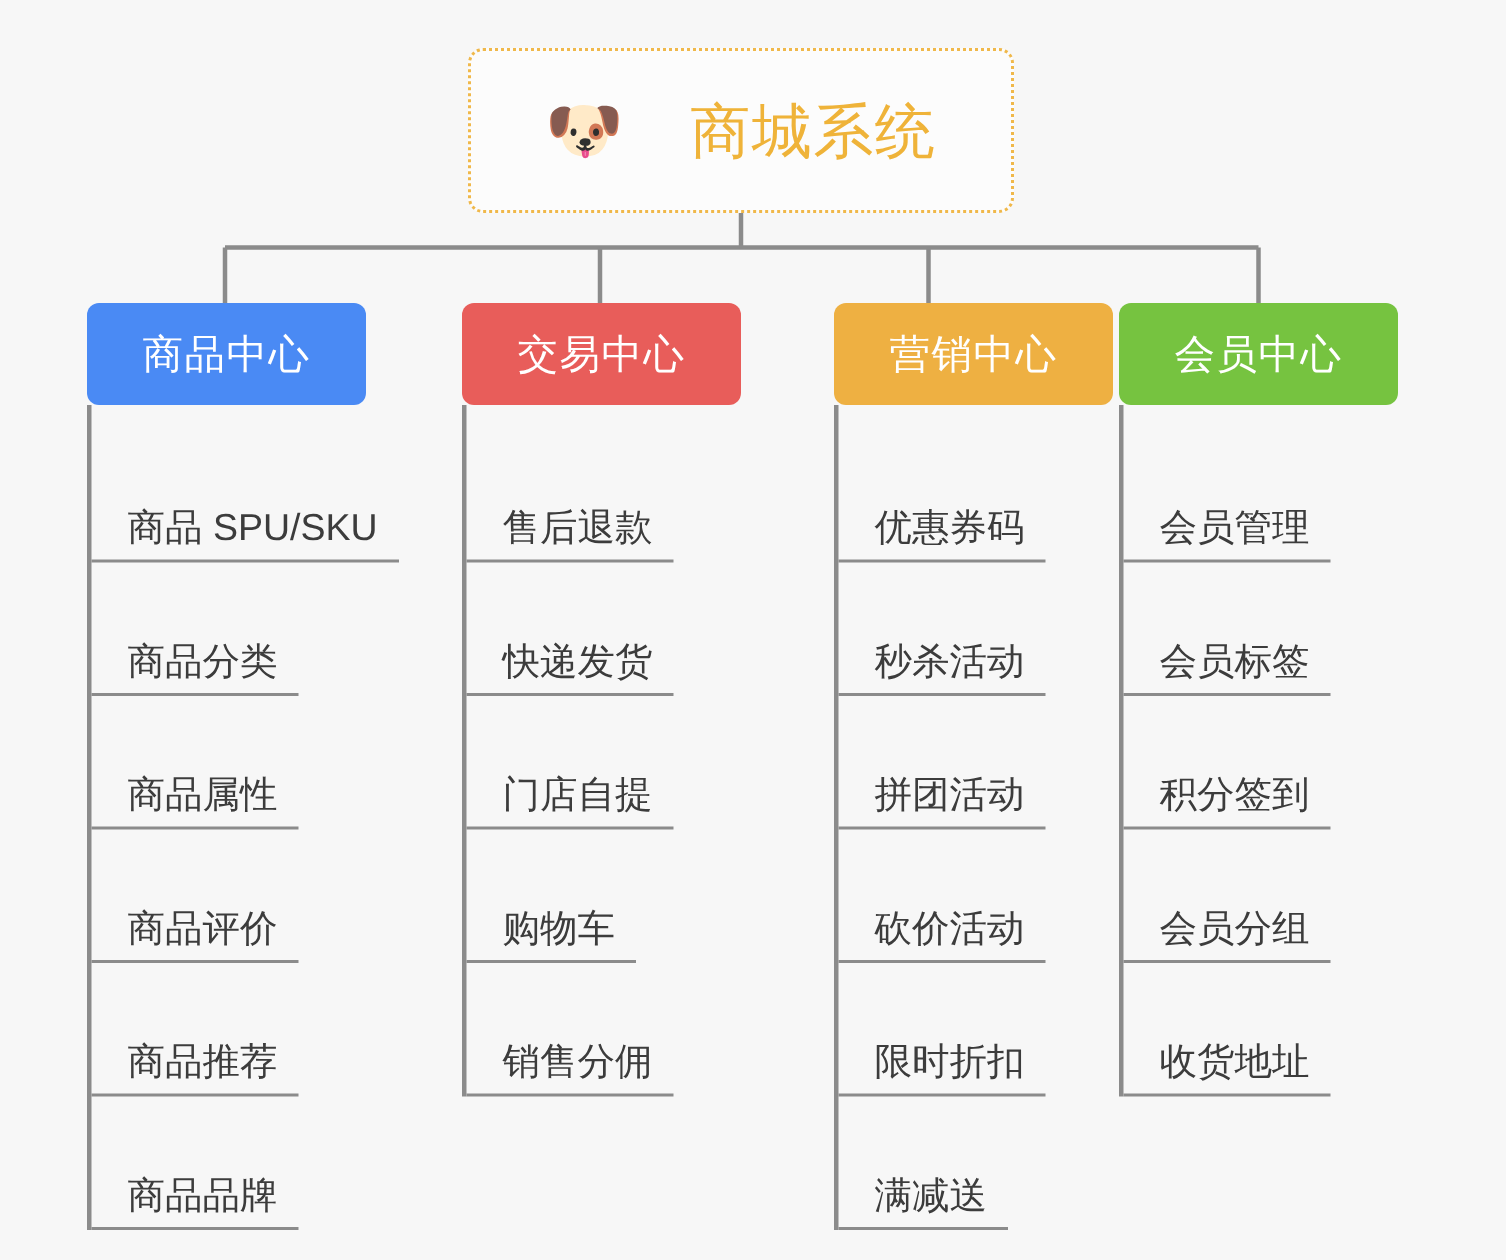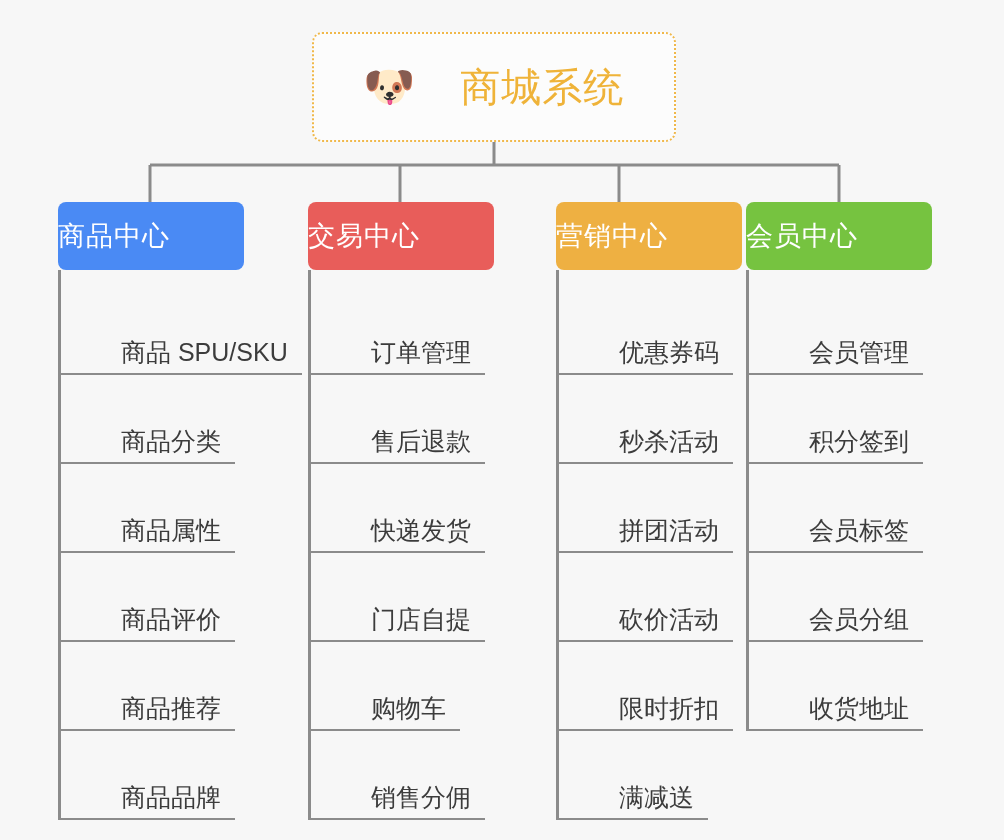--- a/index.html
+++ b/index.html
@@ -77,20 +77,21 @@
   .col-1 { left: 308px; width: 188px; }
   .col-2 { left: 556px; width: 188px; }
   .col-3 { left: 746px; width: 188px; }
 
   .cat-box {
     box-sizing: border-box;
     height: 68px;
     border-radius: 8px;
     display: flex;
     align-items: center;
+    justify-content: center;
     color: #ffffff;
     font-size: 27px;
     letter-spacing: 1px;
     white-space: nowrap;
   }
   .col-0 .cat-box { width: 186px; }
   .col-1 .cat-box { width: 186px; }
   .col-2 .cat-box { width: 186px; }
   .col-3 .cat-box { width: 186px; }
 
@@ -109,21 +110,21 @@
     height: 89px;
     box-sizing: border-box;
     display: flex;
     align-items: flex-end;
   }
   .leaf-text {
     display: inline-block;
     font-size: 25px;
     color: #3c3c3c;
     white-space: nowrap;
-    padding: 0 14px 6px 60px;
+    padding: 0 14px 6px 24px;
     border-bottom: 2px solid #8b8b8b;
     line-height: 1.15;
   }
 </style>
 </head>
 <body>
 
 <div id="mindmap">
 
   <div class="root-node">
@@ -170,23 +171,20 @@
         </div>
       </div>
     </div>
 
     <div class="column col-1">
       <div class="cat-box" style="background:#e85d5a">
         <span>交易中心</span>
       </div>
       <div class="leaf-list">
         <div class="leaf-item">
-          <span class="leaf-text">订单管理</span>
-        </div>
-        <div class="leaf-item">
           <span class="leaf-text">售后退款</span>
         </div>
         <div class="leaf-item">
           <span class="leaf-text">快递发货</span>
         </div>
         <div class="leaf-item">
           <span class="leaf-text">门店自提</span>
         </div>
         <div class="leaf-item">
           <span class="leaf-text">购物车</span>
@@ -225,24 +223,24 @@
 
     <div class="column col-3">
       <div class="cat-box" style="background:#76c340">
         <span>会员中心</span>
       </div>
       <div class="leaf-list">
         <div class="leaf-item">
           <span class="leaf-text">会员管理</span>
         </div>
         <div class="leaf-item">
+          <span class="leaf-text">会员标签</span>
+        </div>
+        <div class="leaf-item">
           <span class="leaf-text">积分签到</span>
-        </div>
-        <div class="leaf-item">
-          <span class="leaf-text">会员标签</span>
         </div>
         <div class="leaf-item">
           <span class="leaf-text">会员分组</span>
         </div>
         <div class="leaf-item">
           <span class="leaf-text">收货地址</span>
         </div>
       </div>
     </div>
 

